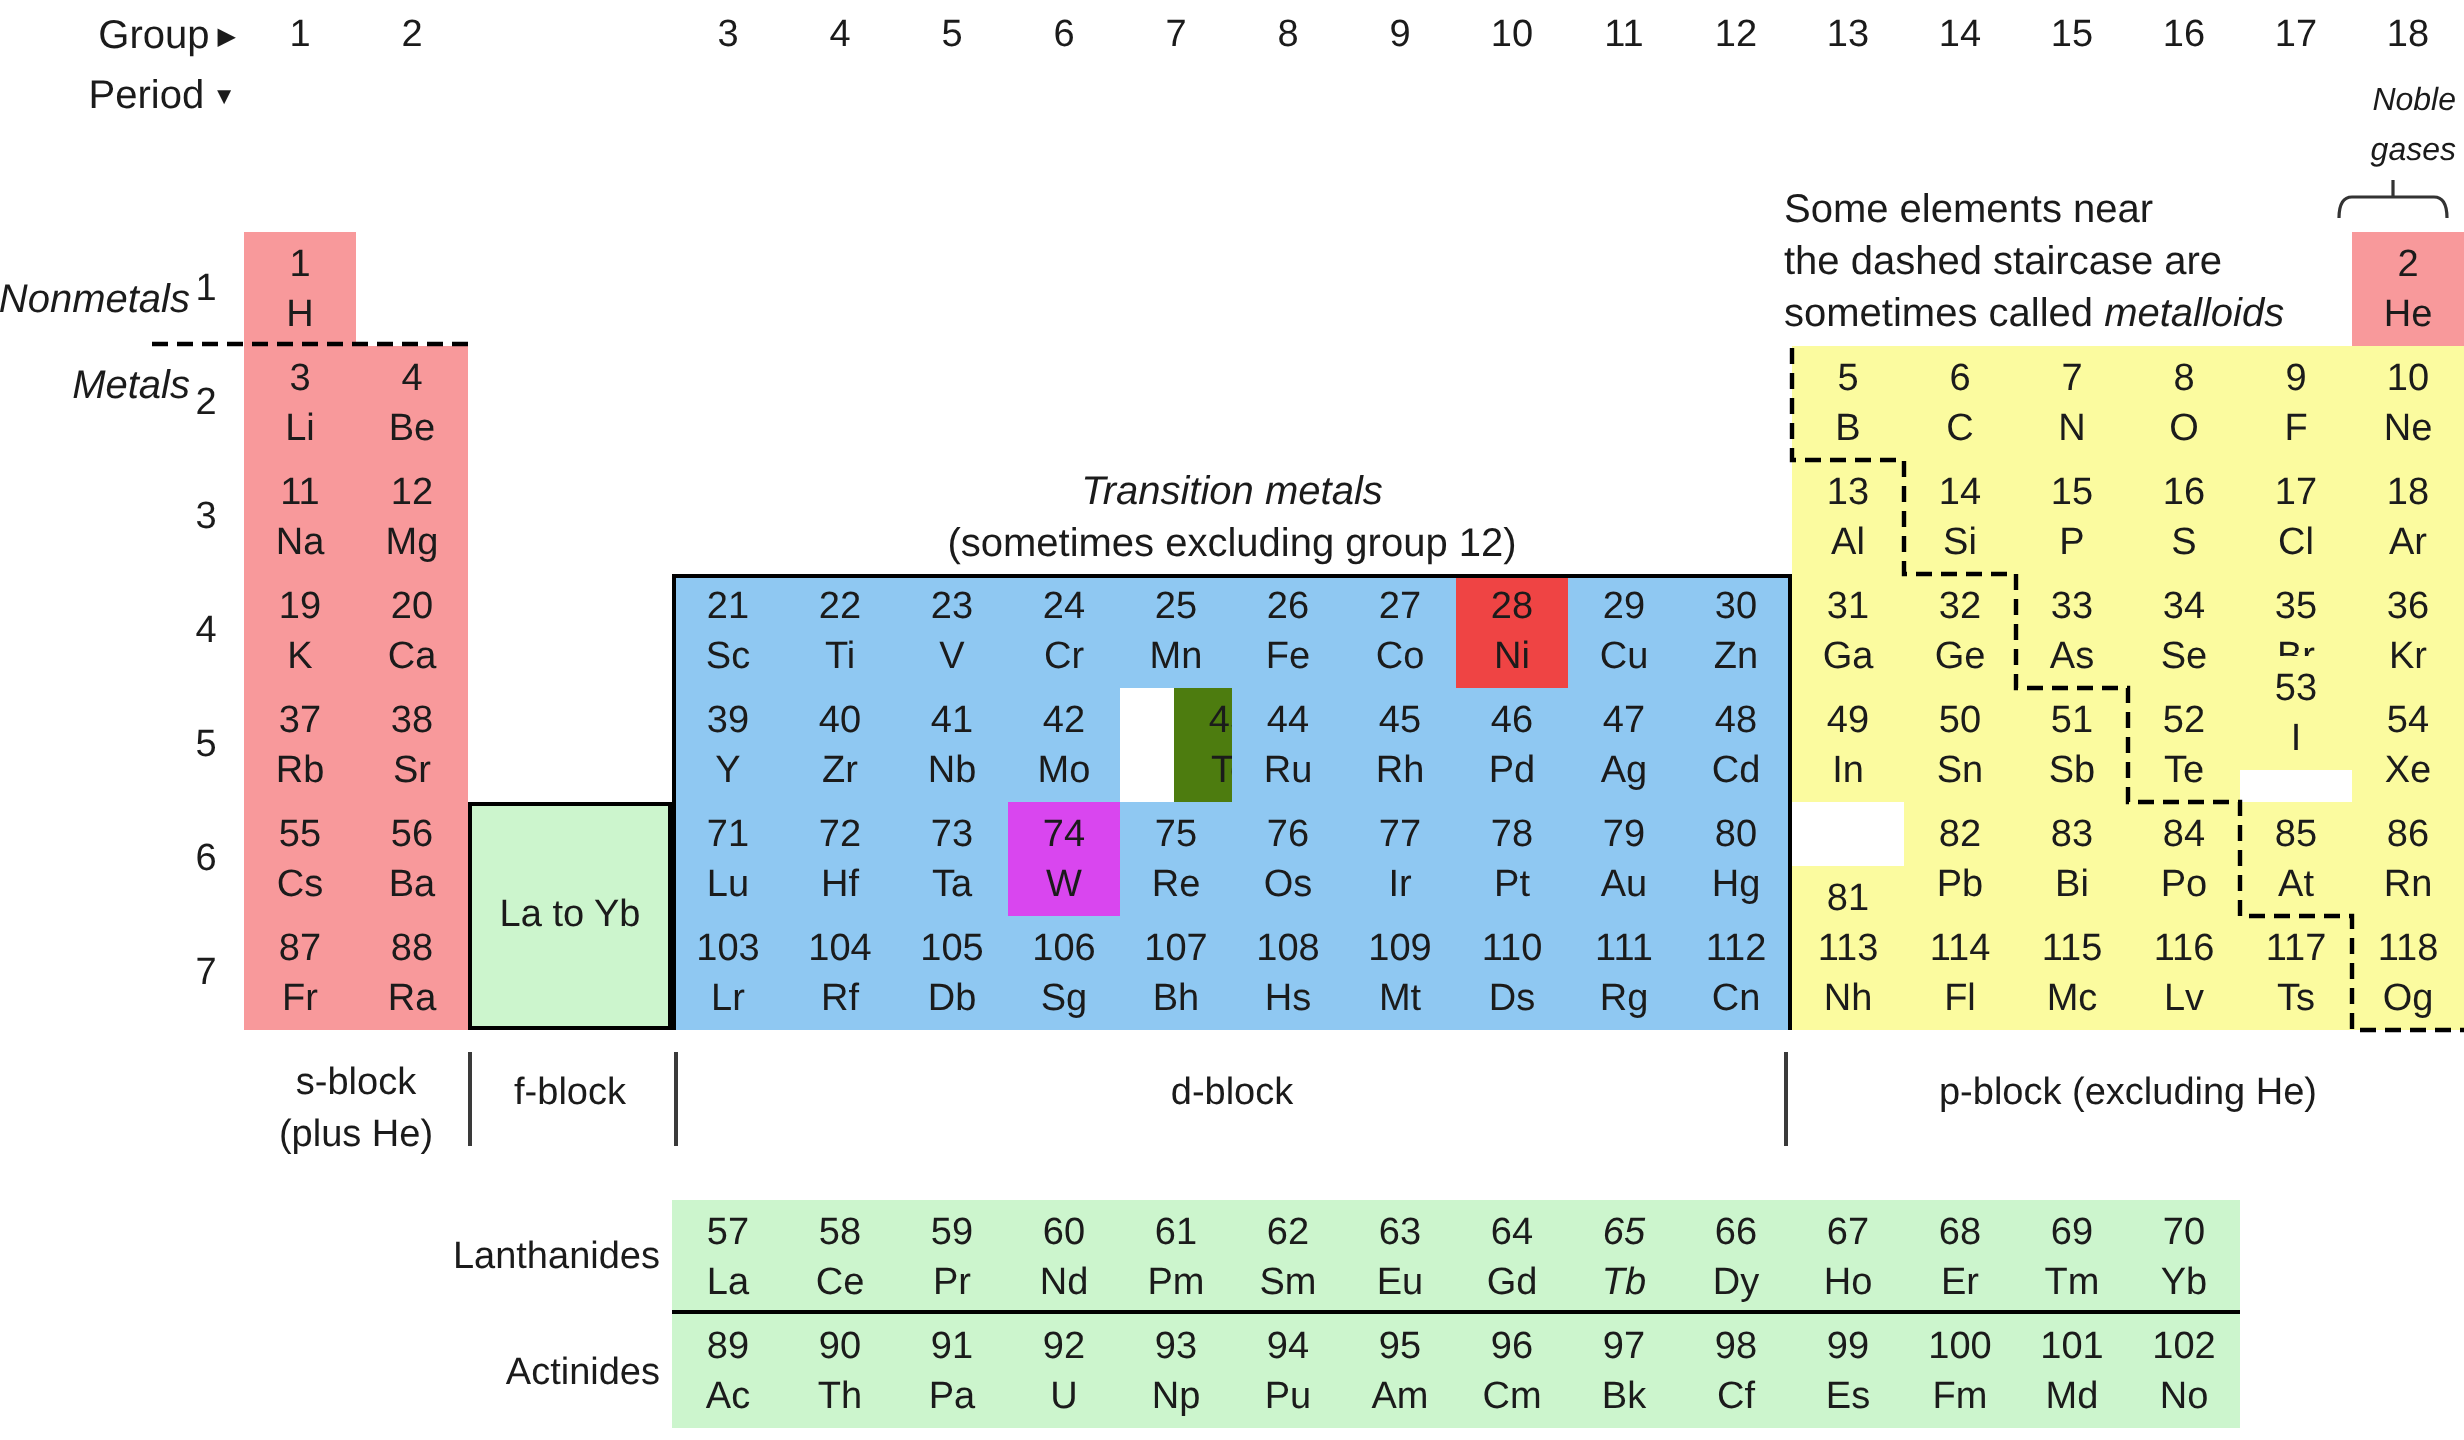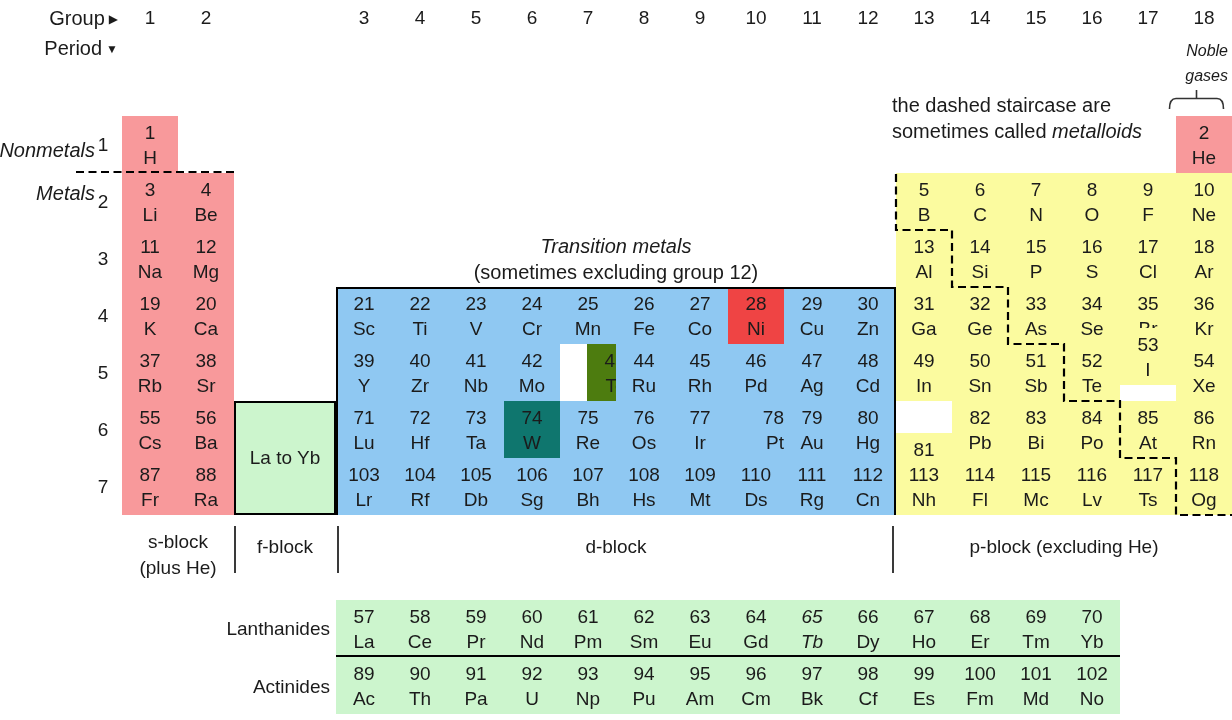--- a/index.html
+++ b/index.html
@@ -94,20 +94,21 @@
     </div>
 
   <div class="lbl-nonmetals">Nonmetals</div>
   <div class="lbl-metals">Metals</div>
   <div class="lbl-noble">
     <div>Noble</div>
     <div>gases</div>
   </div>
 
   <div class="ann-metalloids">
+    <div>Some elements near</div>
     <div>the dashed staircase are</div>
     <div><span>sometimes called </span><span class="italic">metalloids</span></div>
   </div>
   <div class="ann-transition">
     <div class="italic">Transition metals</div>
     <div>(sometimes excluding group 12)</div>
   </div>
 
   <div>
 
@@ -399,41 +400,41 @@
       <div class="ecell" style="left: 392px; top: 401px; background: rgb(143, 200, 242);">
         <div class="num">72</div>
         <div class="sym">Hf</div>
       </div>
 
       <div class="ecell" style="left: 448px; top: 401px; background: rgb(143, 200, 242);">
         <div class="num">73</div>
         <div class="sym">Ta</div>
       </div>
 
-      <div class="ecell" style="left: 504px; top: 401px; background: #0f766e;">
+      <div class="ecell" style="left: 504px; top: 401px; background: #d946ef;">
         <div class="num">74</div>
         <div class="sym">W</div>
       </div>
 
       <div class="ecell" style="left: 560px; top: 401px; background: rgb(143, 200, 242);">
         <div class="num">75</div>
         <div class="sym">Re</div>
       </div>
 
       <div class="ecell" style="left: 616px; top: 401px; background: rgb(143, 200, 242);">
         <div class="num">76</div>
         <div class="sym">Os</div>
       </div>
 
       <div class="ecell" style="left: 672px; top: 401px; background: rgb(143, 200, 242);">
         <div class="num">77</div>
         <div class="sym">Ir</div>
       </div>
 
-      <div class="ecell" style="left: 728px; top: 401px; background: rgb(143, 200, 242); align-items: flex-end;">
+      <div class="ecell" style="left: 728px; top: 401px; background: rgb(143, 200, 242);">
         <div class="num">78</div>
         <div class="sym">Pt</div>
       </div>
 
       <div class="ecell" style="left: 784px; top: 401px; background: rgb(143, 200, 242);">
         <div class="num">79</div>
         <div class="sym">Au</div>
       </div>
 
       <div class="ecell" style="left: 840px; top: 401px; background: rgb(143, 200, 242);">

